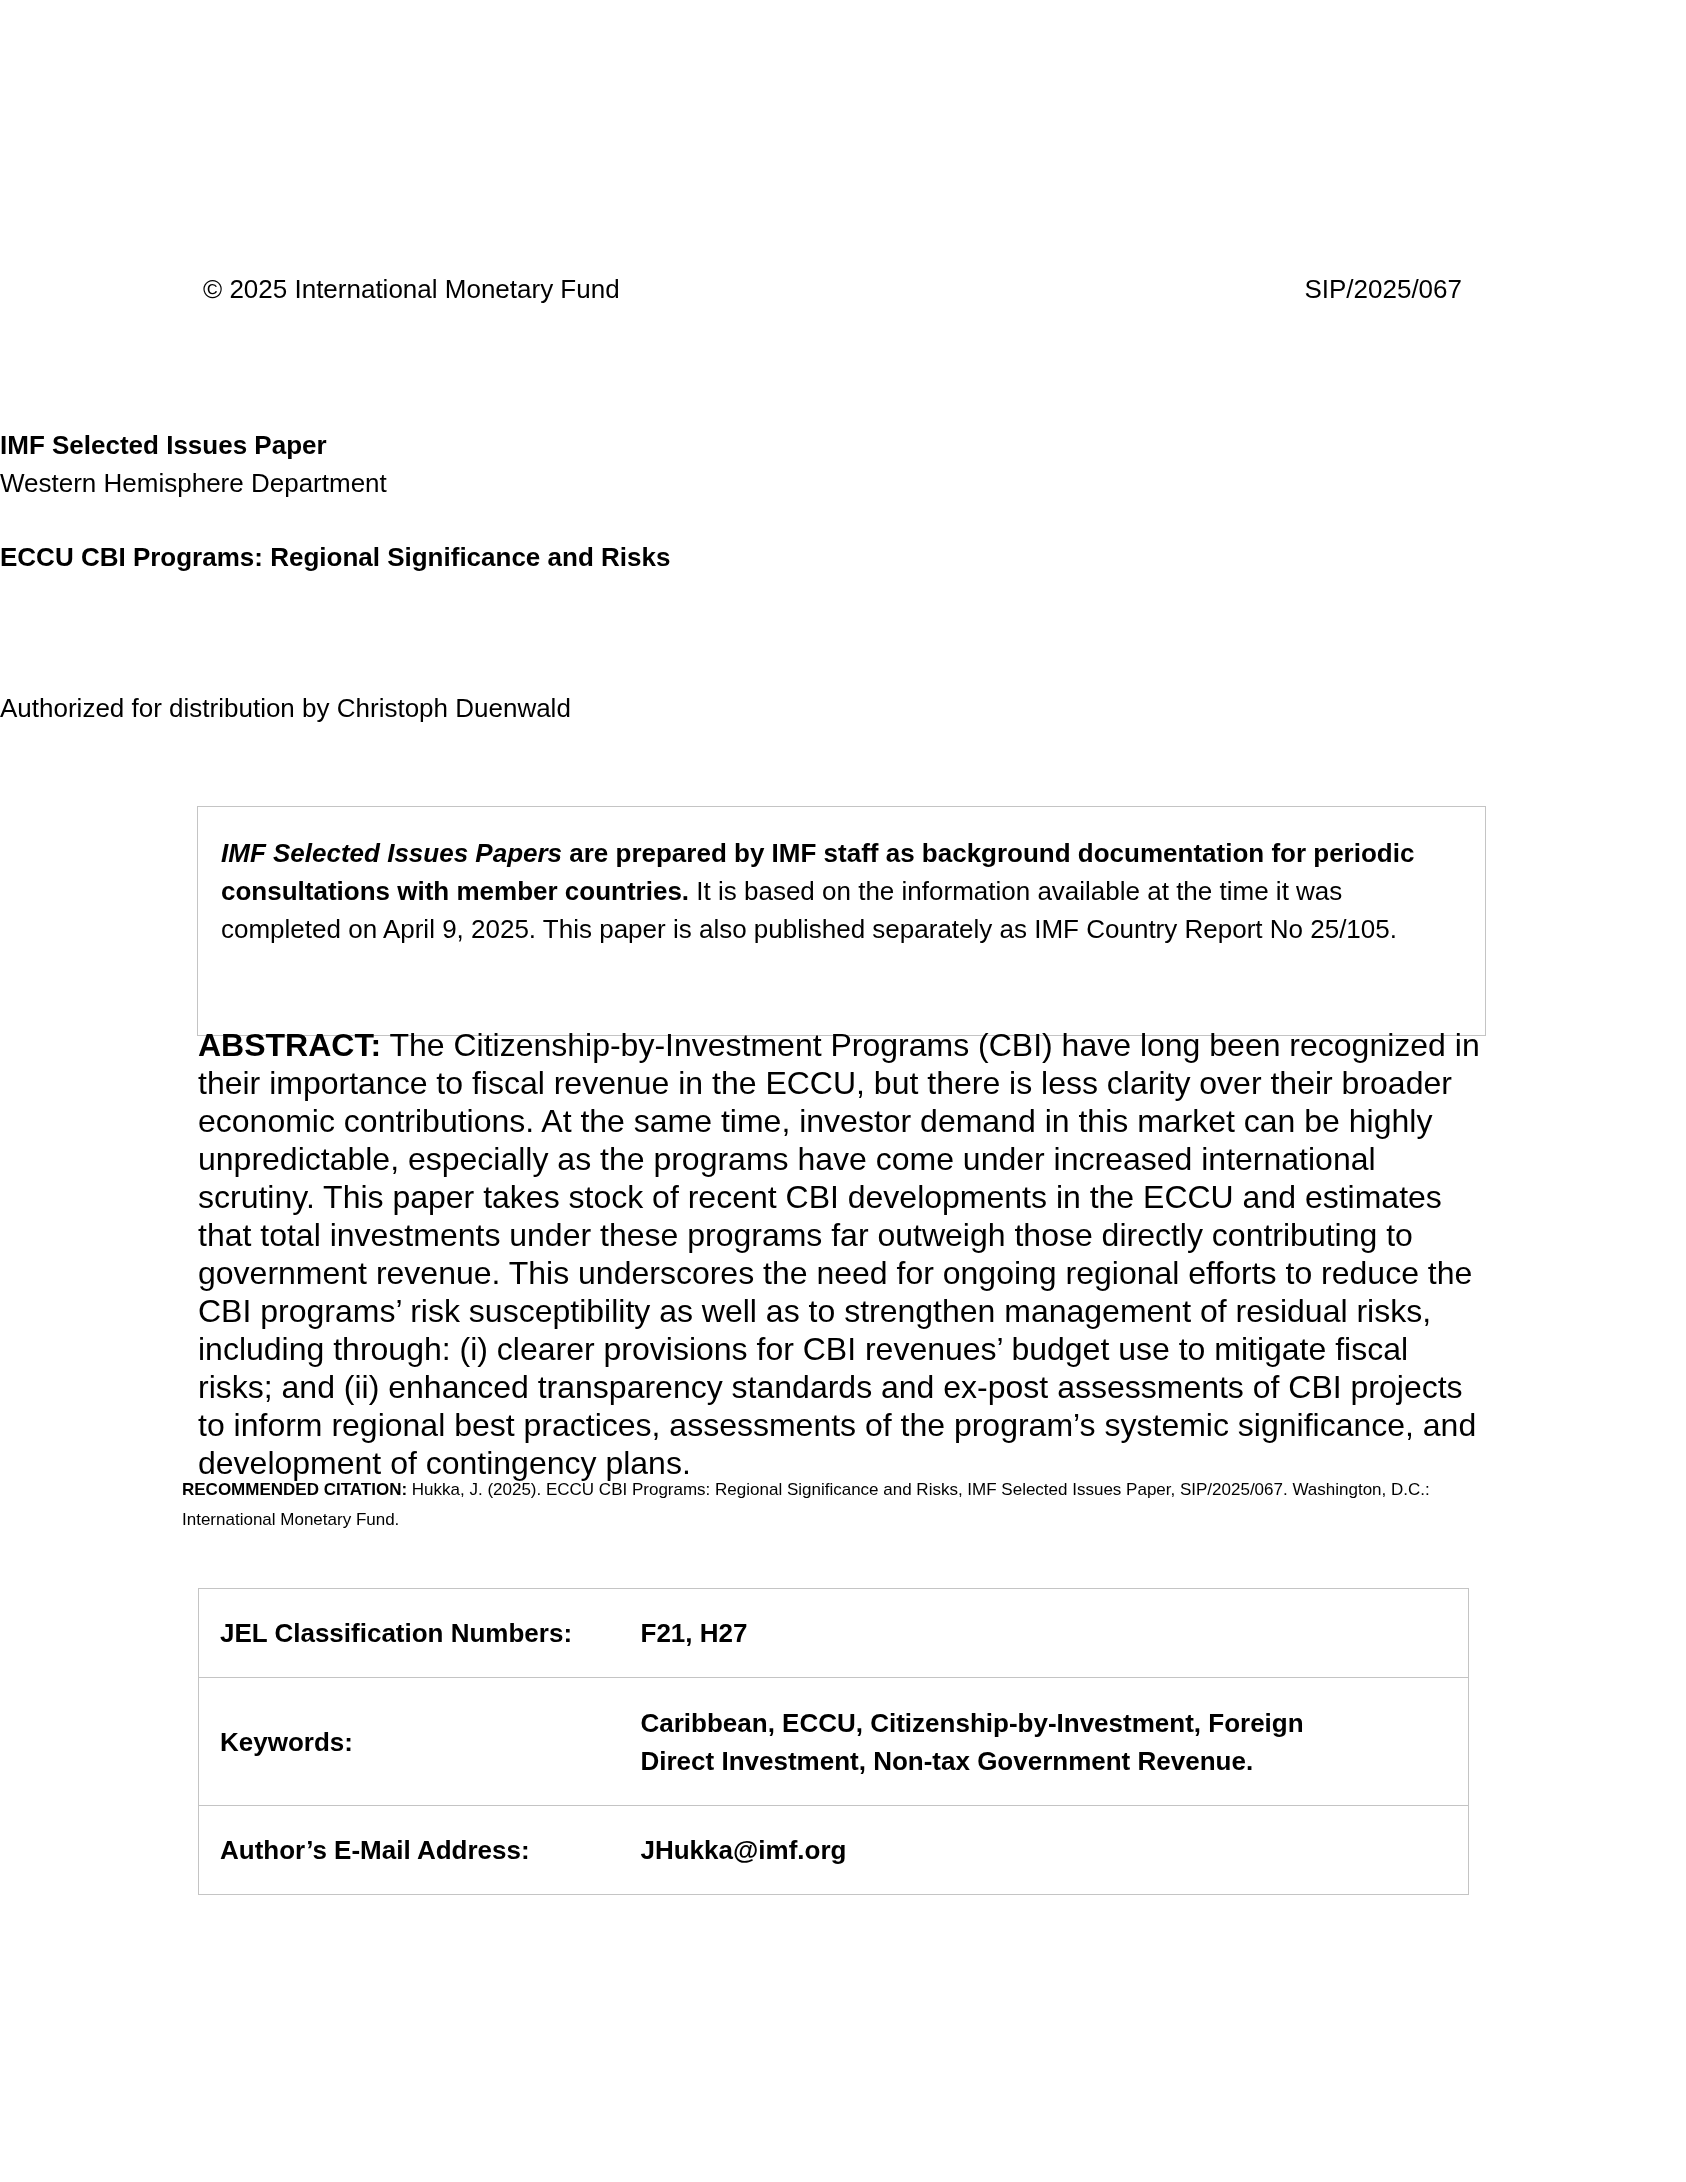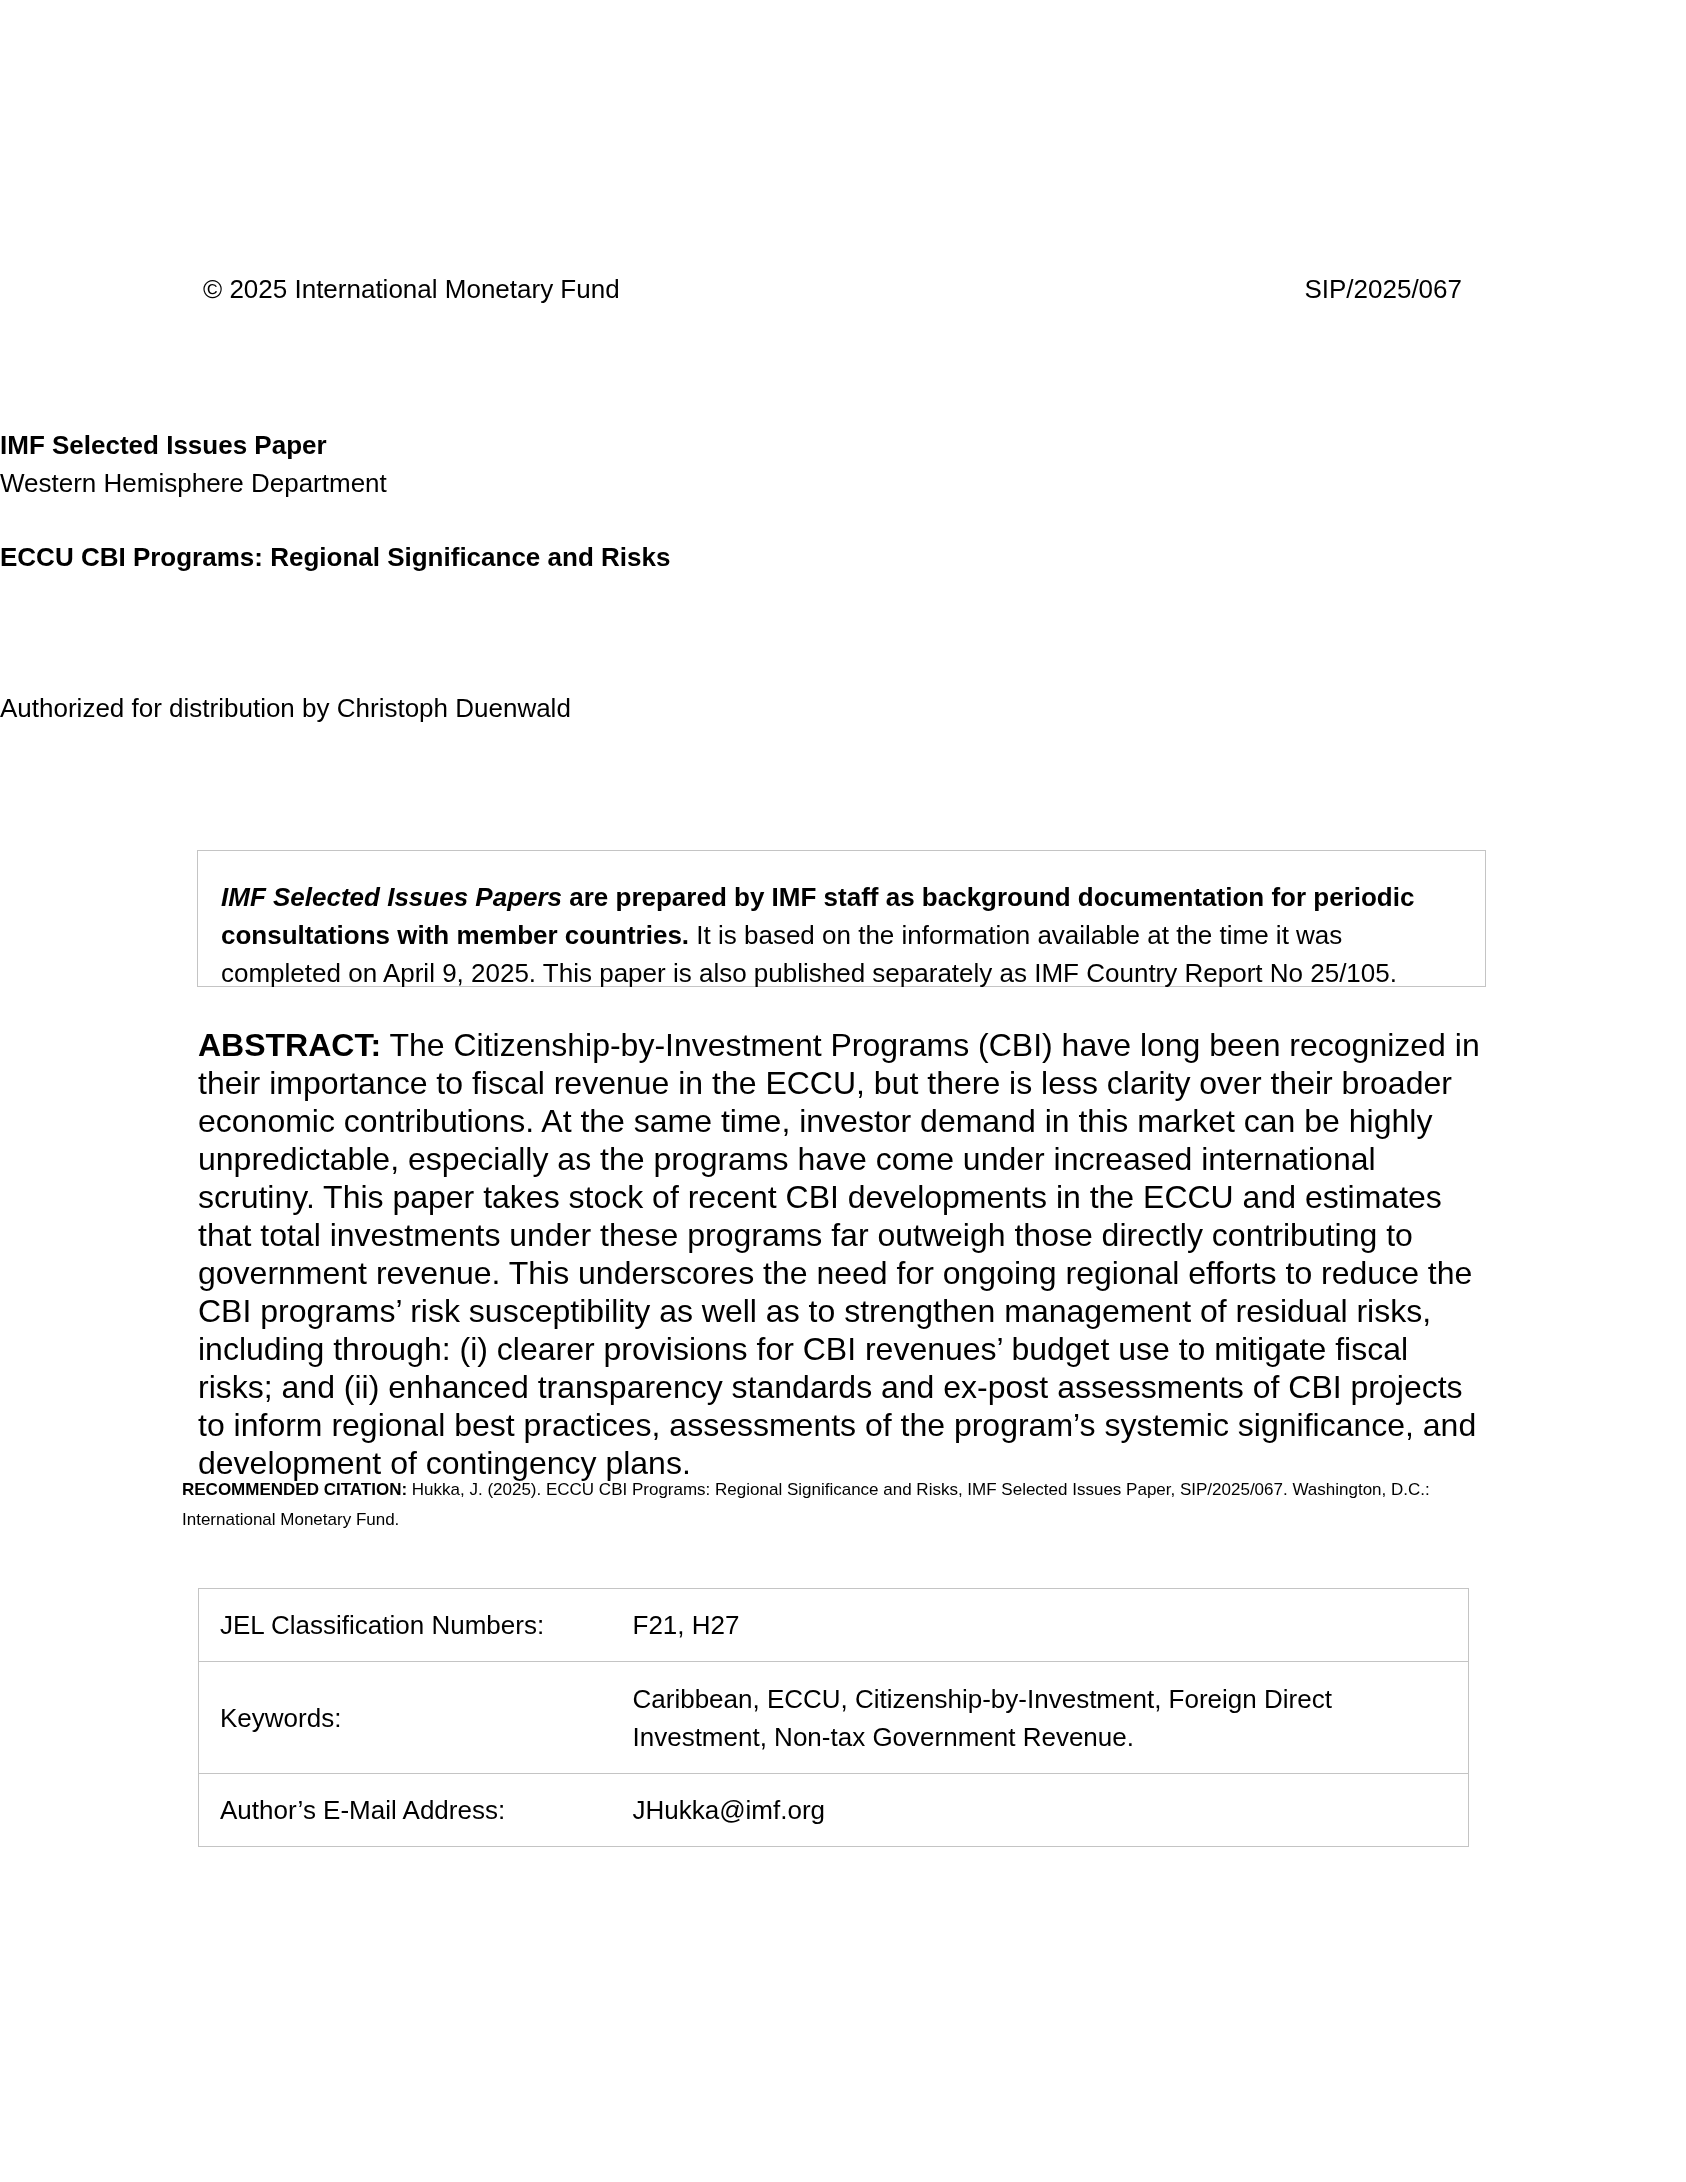--- a/index.html
+++ b/index.html
@@ -33,23 +33,23 @@
   .bold { font-weight: bold; }
 
   #title-block-1 { top: 426px; }
   #title-block-2 { top: 538px; }
   #title-block-3 { top: 689px; }
 
   
   #notice-box {
     position: absolute;
     left: 197px;
-    top: 850px;
+    top: 806px;
     width: 1289px;
-    height: 137px;
+    height: 230px;
     border: 1.8px solid #c4c4c4;
     box-sizing: border-box;
   }
   #notice-text {
     position: absolute;
     left: 23px;
     top: 27px;
     width: 1237px;
     font-size: 26px;
     line-height: 38px;
@@ -82,21 +82,22 @@
     top: 1588px;
     width: 1271px;
     border-collapse: collapse;
     font-size: 26px;
     line-height: 38px;
   }
   #info-table td {
     border-top: 1.8px solid #c4c4c4;
     border-bottom: 1.8px solid #c4c4c4;
     vertical-align: middle;
-    padding: 0;
+    padding: 8px;
+    font-weight: bold;
   }
   #info-table td.label-cell {
     border-left: 1.8px solid #c4c4c4;
     width: 434px;
     padding-left: 21px;
     box-sizing: border-box;
   }
   #info-table td.value-cell {
     border-right: 1.8px solid #c4c4c4;
   }

